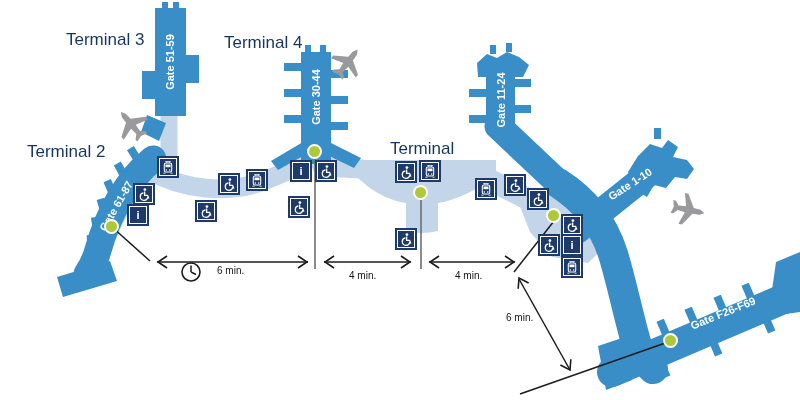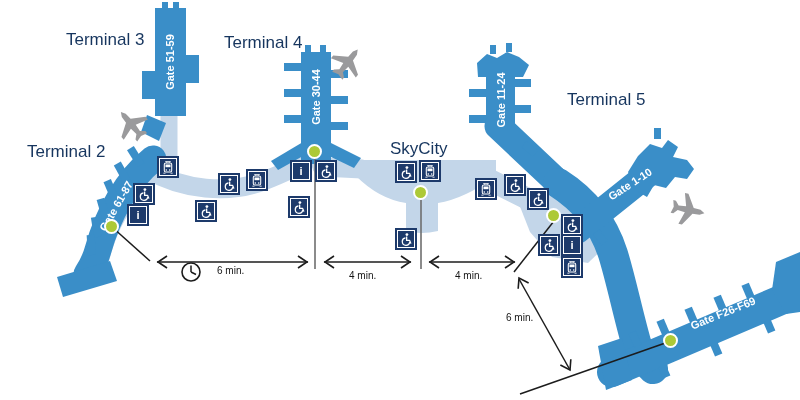--- a/index.html
+++ b/index.html
@@ -208,22 +208,21 @@
       <g>
         <circle cx="191" cy="272" r="9" fill="#fff" stroke="#1c1c1c" stroke-width="1.6"></circle>
         <path d="M191,272 L191,265.5 M191,272 L196,274.5" stroke="#1c1c1c" stroke-width="1.5" fill="none"></path>
       </g>
     </g>
   </svg>
 
   <div class="tlabel" id="lbl-t2">Terminal 2</div>
   <div class="tlabel" id="lbl-t3">Terminal 3</div>
   <div class="tlabel" id="lbl-t4">Terminal 4</div>
-  <div class="tlabel" id="lbl-t5">Terminal 5</div>
-  <div class="tlabel" id="lbl-sky">SkyCity</div>
+  <div class="tlabel" id="lbl-sky">Terminal</div>
 
   <div class="glabel" id="gl-6187">Gate 61-87</div>
   <div class="glabel" id="gl-5159">Gate 51-59</div>
   <div class="glabel" id="gl-3044">Gate 30-44</div>
   <div class="glabel" id="gl-1124">Gate 11-24</div>
   <div class="glabel" id="gl-110">Gate 1-10</div>
   <div class="glabel" id="gl-f">Gate F26-F69</div>
 
   <div class="wtime" id="wt-1">6 min.</div>
   <div class="wtime" id="wt-2">4 min.</div>

